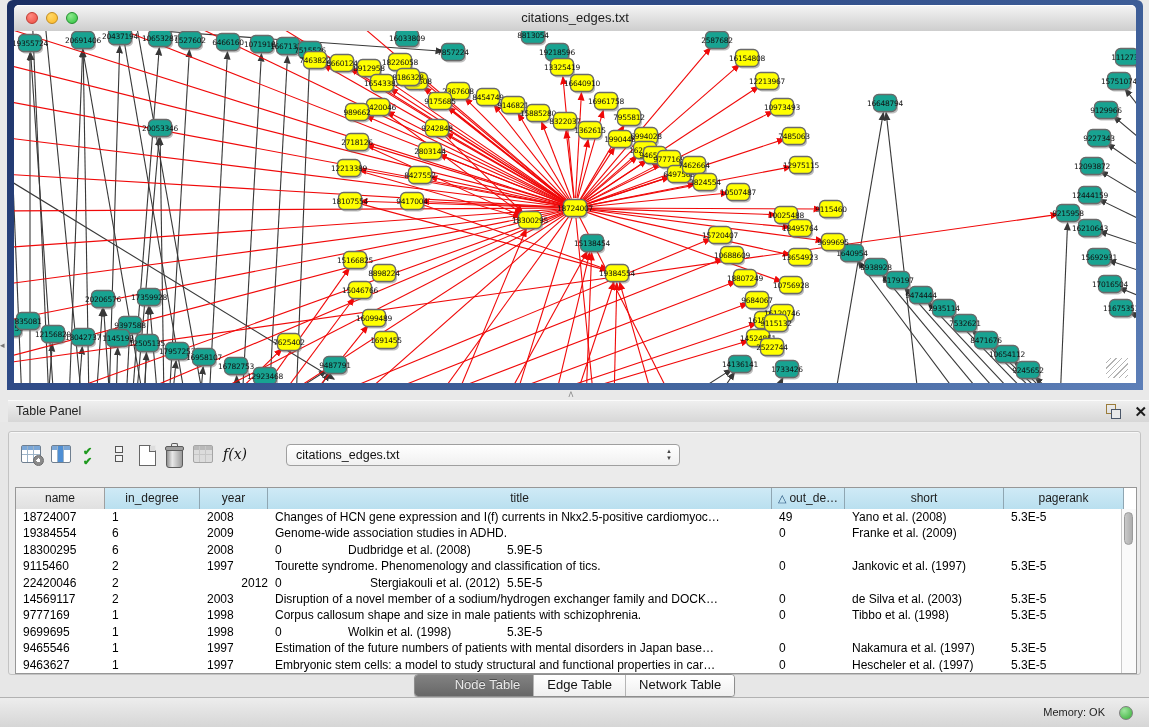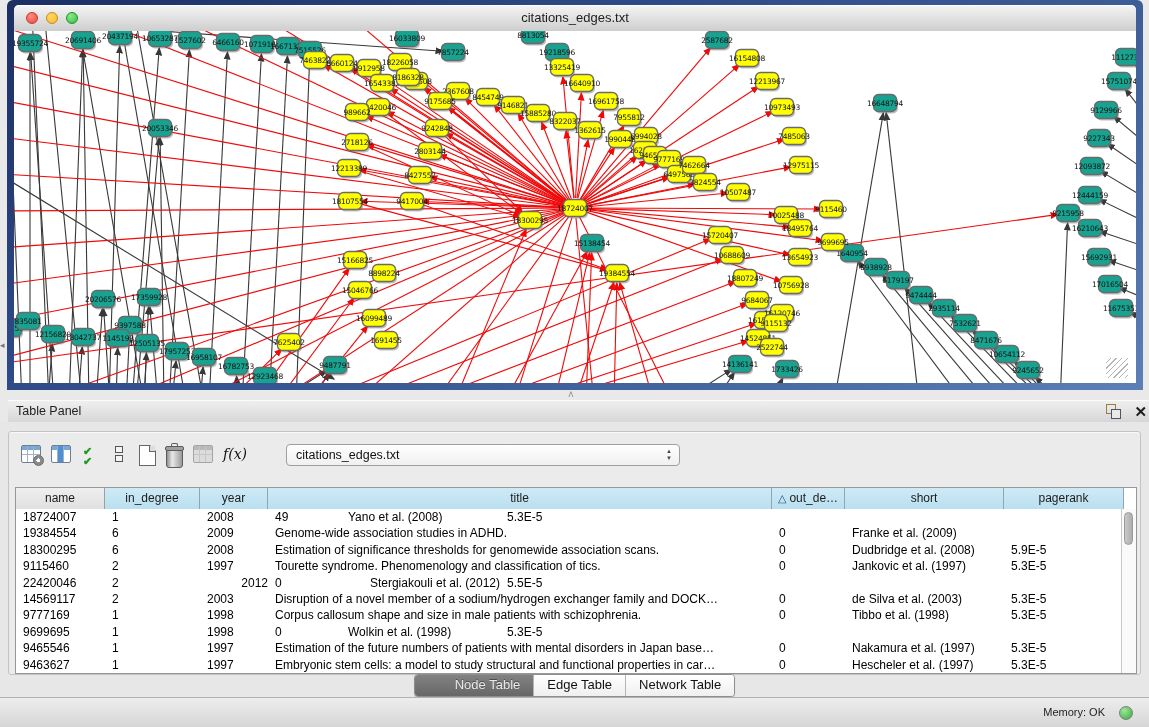--- a/index.html
+++ b/index.html
@@ -987,38 +987,38 @@
           <div class="th" style="width: 504px;">title</div>
           <div class="th" style="width: 73px;"><span class="sort">△</span>out_de…</div>
           <div class="th" style="width: 159px;">short</div>
           <div class="th" style="width: 120px;">pagerank</div>
         </div>
       <div id="table-body">
           <div class="tr">
             <div class="td" style="width: 89px;">18724007</div>
             <div class="td" style="width: 95px;">1</div>
             <div class="td" style="width: 68px;">2008</div>
+            <div class="td" style="width: 504px;">Changes of HCN gene expression and I(f) currents in Nkx2.5-positive cardiomyoc…</div>
             <div class="td" style="width: 73px;">49</div>
             <div class="td" style="width: 159px;">Yano et al. (2008)</div>
             <div class="td" style="width: 120px;">5.3E-5</div>
           </div>
           <div class="tr">
             <div class="td" style="width: 89px;">19384554</div>
             <div class="td" style="width: 95px;">6</div>
             <div class="td" style="width: 68px;">2009</div>
             <div class="td" style="width: 504px;">Genome-wide association studies in ADHD.</div>
             <div class="td" style="width: 73px;">0</div>
             <div class="td" style="width: 159px;">Franke et al. (2009)</div>
             <div class="td" style="width: 120px; margin-top: 38px;">5.6E-5</div>
           </div>
           <div class="tr">
             <div class="td" style="width: 89px;">18300295</div>
             <div class="td" style="width: 95px;">6</div>
             <div class="td" style="width: 68px;">2008</div>
-            <div class="td" style="width: 504px;">Estimation of significance thresholds for genomewide association scans.</div>
             <div class="td" style="width: 73px;">0</div>
             <div class="td" style="width: 159px;">Dudbridge et al. (2008)</div>
             <div class="td" style="width: 120px;">5.9E-5</div>
           </div>
           <div class="tr">
             <div class="td" style="width: 89px;">9115460</div>
             <div class="td" style="width: 95px;">2</div>
             <div class="td" style="width: 68px;">1997</div>
             <div class="td" style="width: 504px;">Tourette syndrome. Phenomenology and classification of tics.</div>
             <div class="td" style="width: 73px;">0</div>

